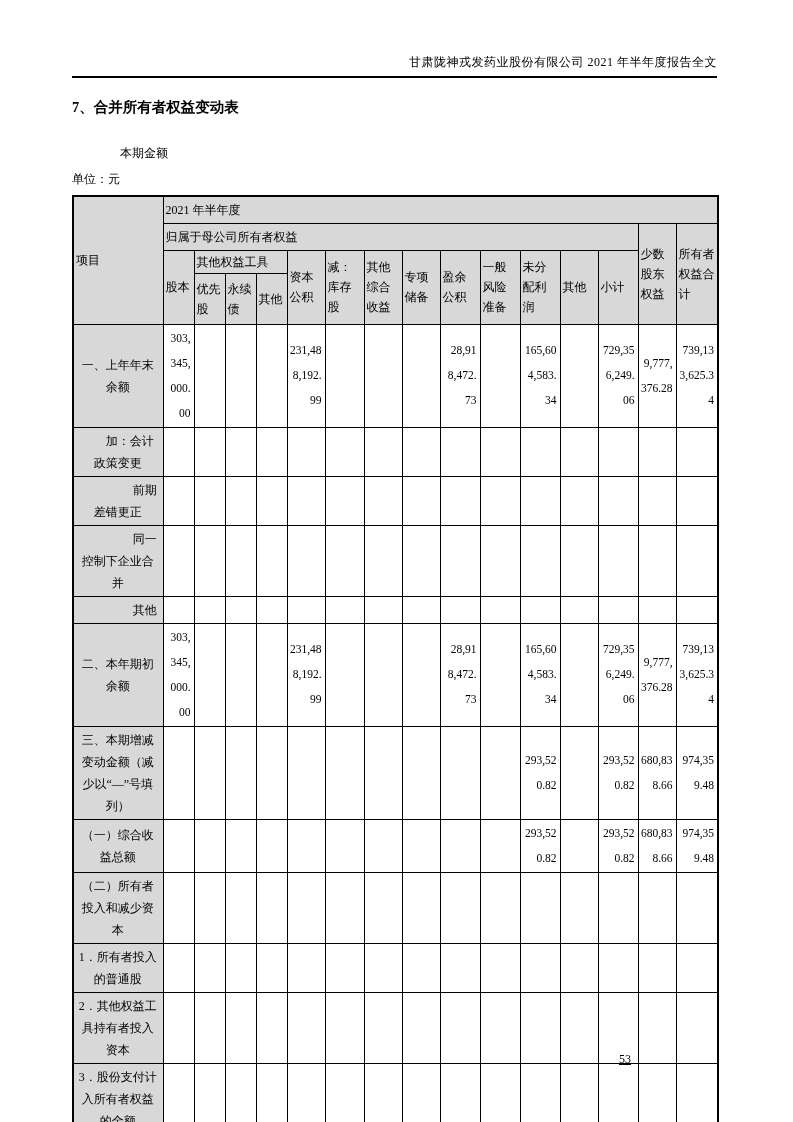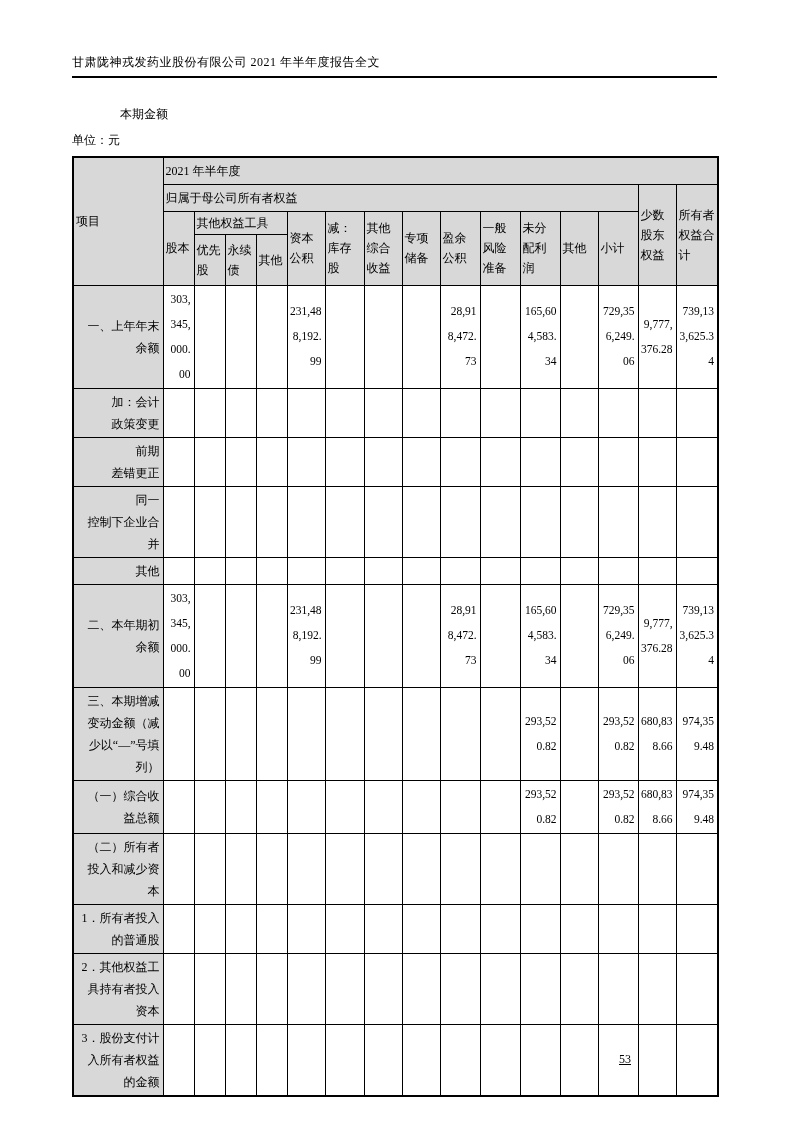--- a/index.html
+++ b/index.html
@@ -1,33 +1,33 @@
 <!DOCTYPE html>
 <html><head>
 <meta charset="utf-8">
 <style>
   html,body{margin:0;padding:0;background:#fff;}
   .page{position:relative;width:793px;height:1122px;background:#fff;overflow:hidden;
         font-family:"Liberation Serif","DejaVu Serif",serif;color:#000;}
   .content{position:absolute;left:72px;top:0;width:645px;}
-  .doc-header{margin-top:54px;font-size:12px;letter-spacing:0.5px;}
+  .doc-header{margin-top:54px;text-align:right;font-size:12px;letter-spacing:0.5px;}
   .header-rule{margin-top:5px;border-top:2px solid #000;height:0;}
   .sec-title{margin:20px 0 0 0;font-size:14.5px;font-weight:bold;}
   .period-label{margin-top:28px;font-size:12px;margin-left:48px;}
   .unit-label{margin-top:9px;font-size:12px;}
   table.equity{margin-top:7px;border-collapse:collapse;table-layout:fixed;width:645px;
         border:2px solid #000;}
   table.equity th, table.equity td{border:1px solid #000;vertical-align:middle;
         font-weight:normal;overflow:hidden;}
   thead th{background:#d8d8d8;text-align:left;font-size:12px;line-height:20px;padding:1px 2px;}
   thead tr:nth-child(1){height:27px;}
   thead tr:nth-child(2){height:27px;}
   thead tr:nth-child(3){height:22px;}
   thead tr:nth-child(4){height:51px;}
-  td.rowlabel{background:#d8d8d8;font-size:12px;line-height:22px;text-align:right;
+  td.rowlabel{background:#d8d8d8;font-size:12px;line-height:22px;text-align:center;
         padding:2px 3px 2px 2px;}
   td.num{font-size:11.5px;line-height:25px;text-align:right;padding:1px 3px 1px 2px;
         word-break:break-all;}
   tbody tr:nth-child(1){height:80px;}
   tbody tr:nth-child(2){height:40px;}
   tbody tr:nth-child(3){height:42px;padding-left:30px;}
   tbody tr:nth-child(4){height:66px;}
   tbody tr:nth-child(5){height:26px;}
   tbody tr:nth-child(6){height:78px;}
   tbody tr:nth-child(7){height:62px;}
@@ -45,20 +45,21 @@
 </style>
 </head>
 <body>
 
 <div class="page">
   <div class="content">
 
     <div class="doc-header">甘肃陇神戎发药业股份有限公司 2021 年半年度报告全文</div>
     <div class="header-rule"></div>
 
+    <h2 class="sec-title">7、合并所有者权益变动表</h2>
 
     <div class="period-label">本期金额</div>
 
     <div class="unit-label">单位：元</div>
 
     <table class="equity">
       <colgroup>
         <col style="width:90px">
           <col style="width:31px">
           <col style="width:31px">

